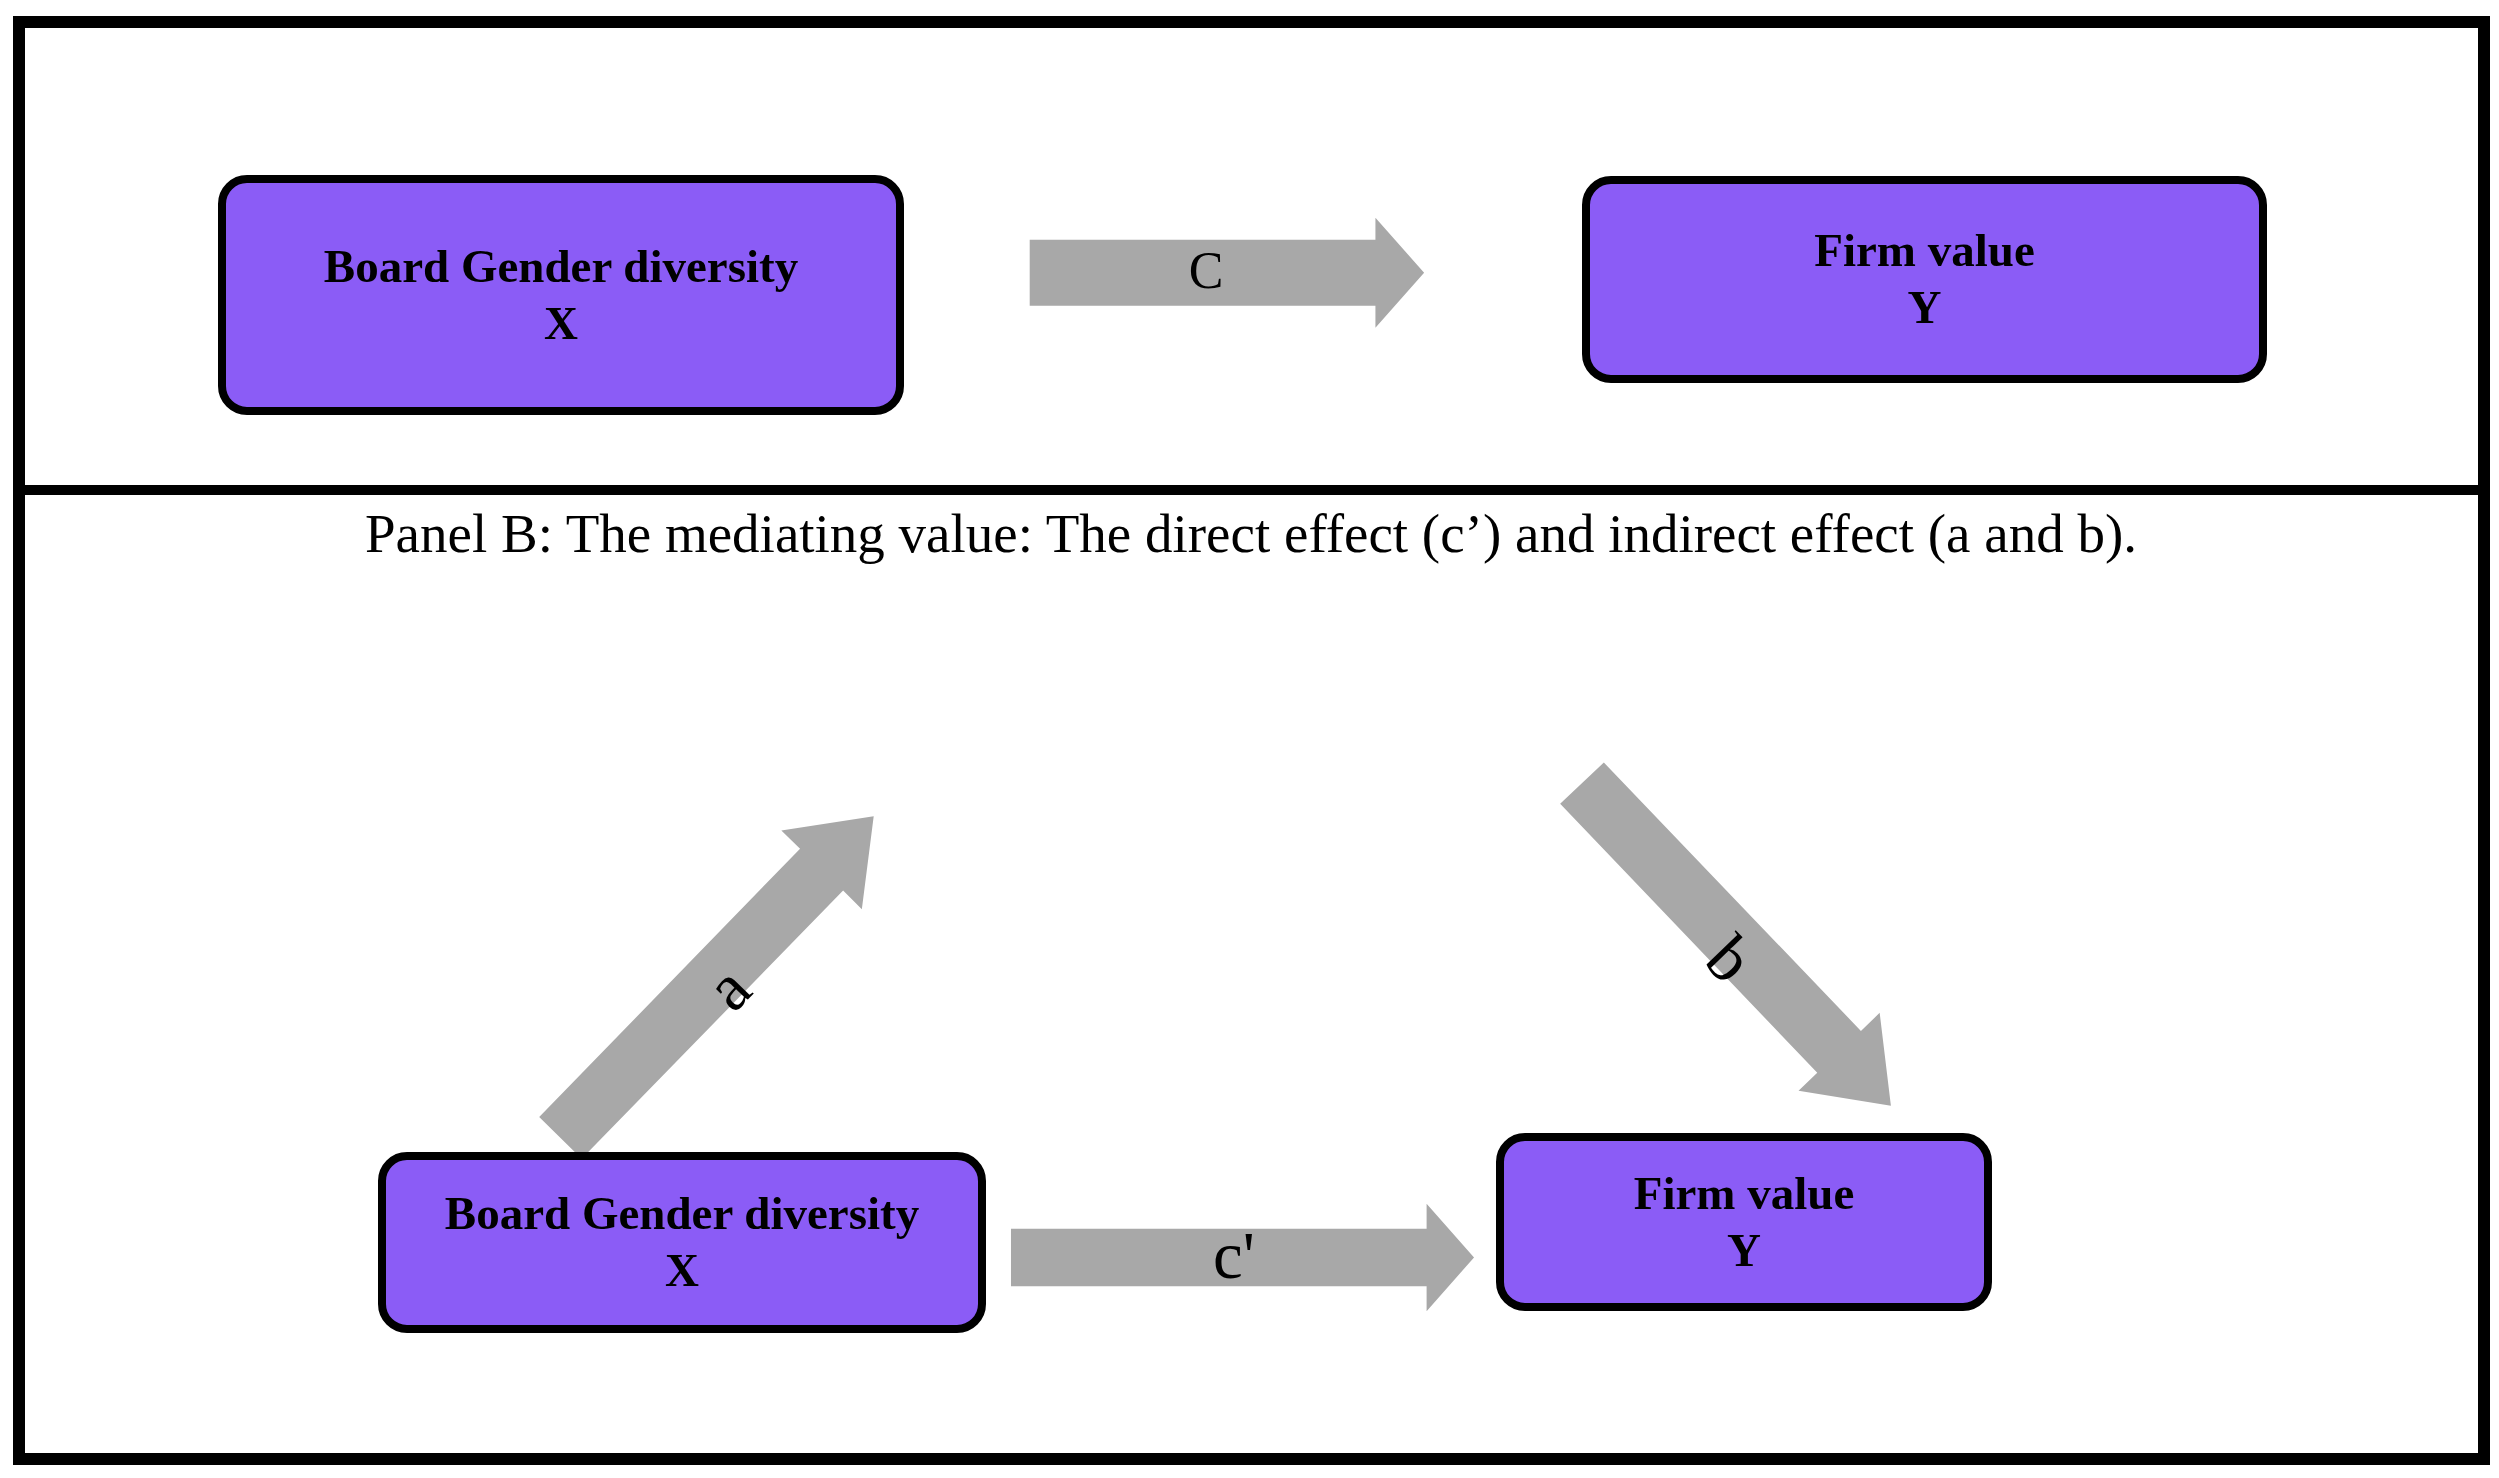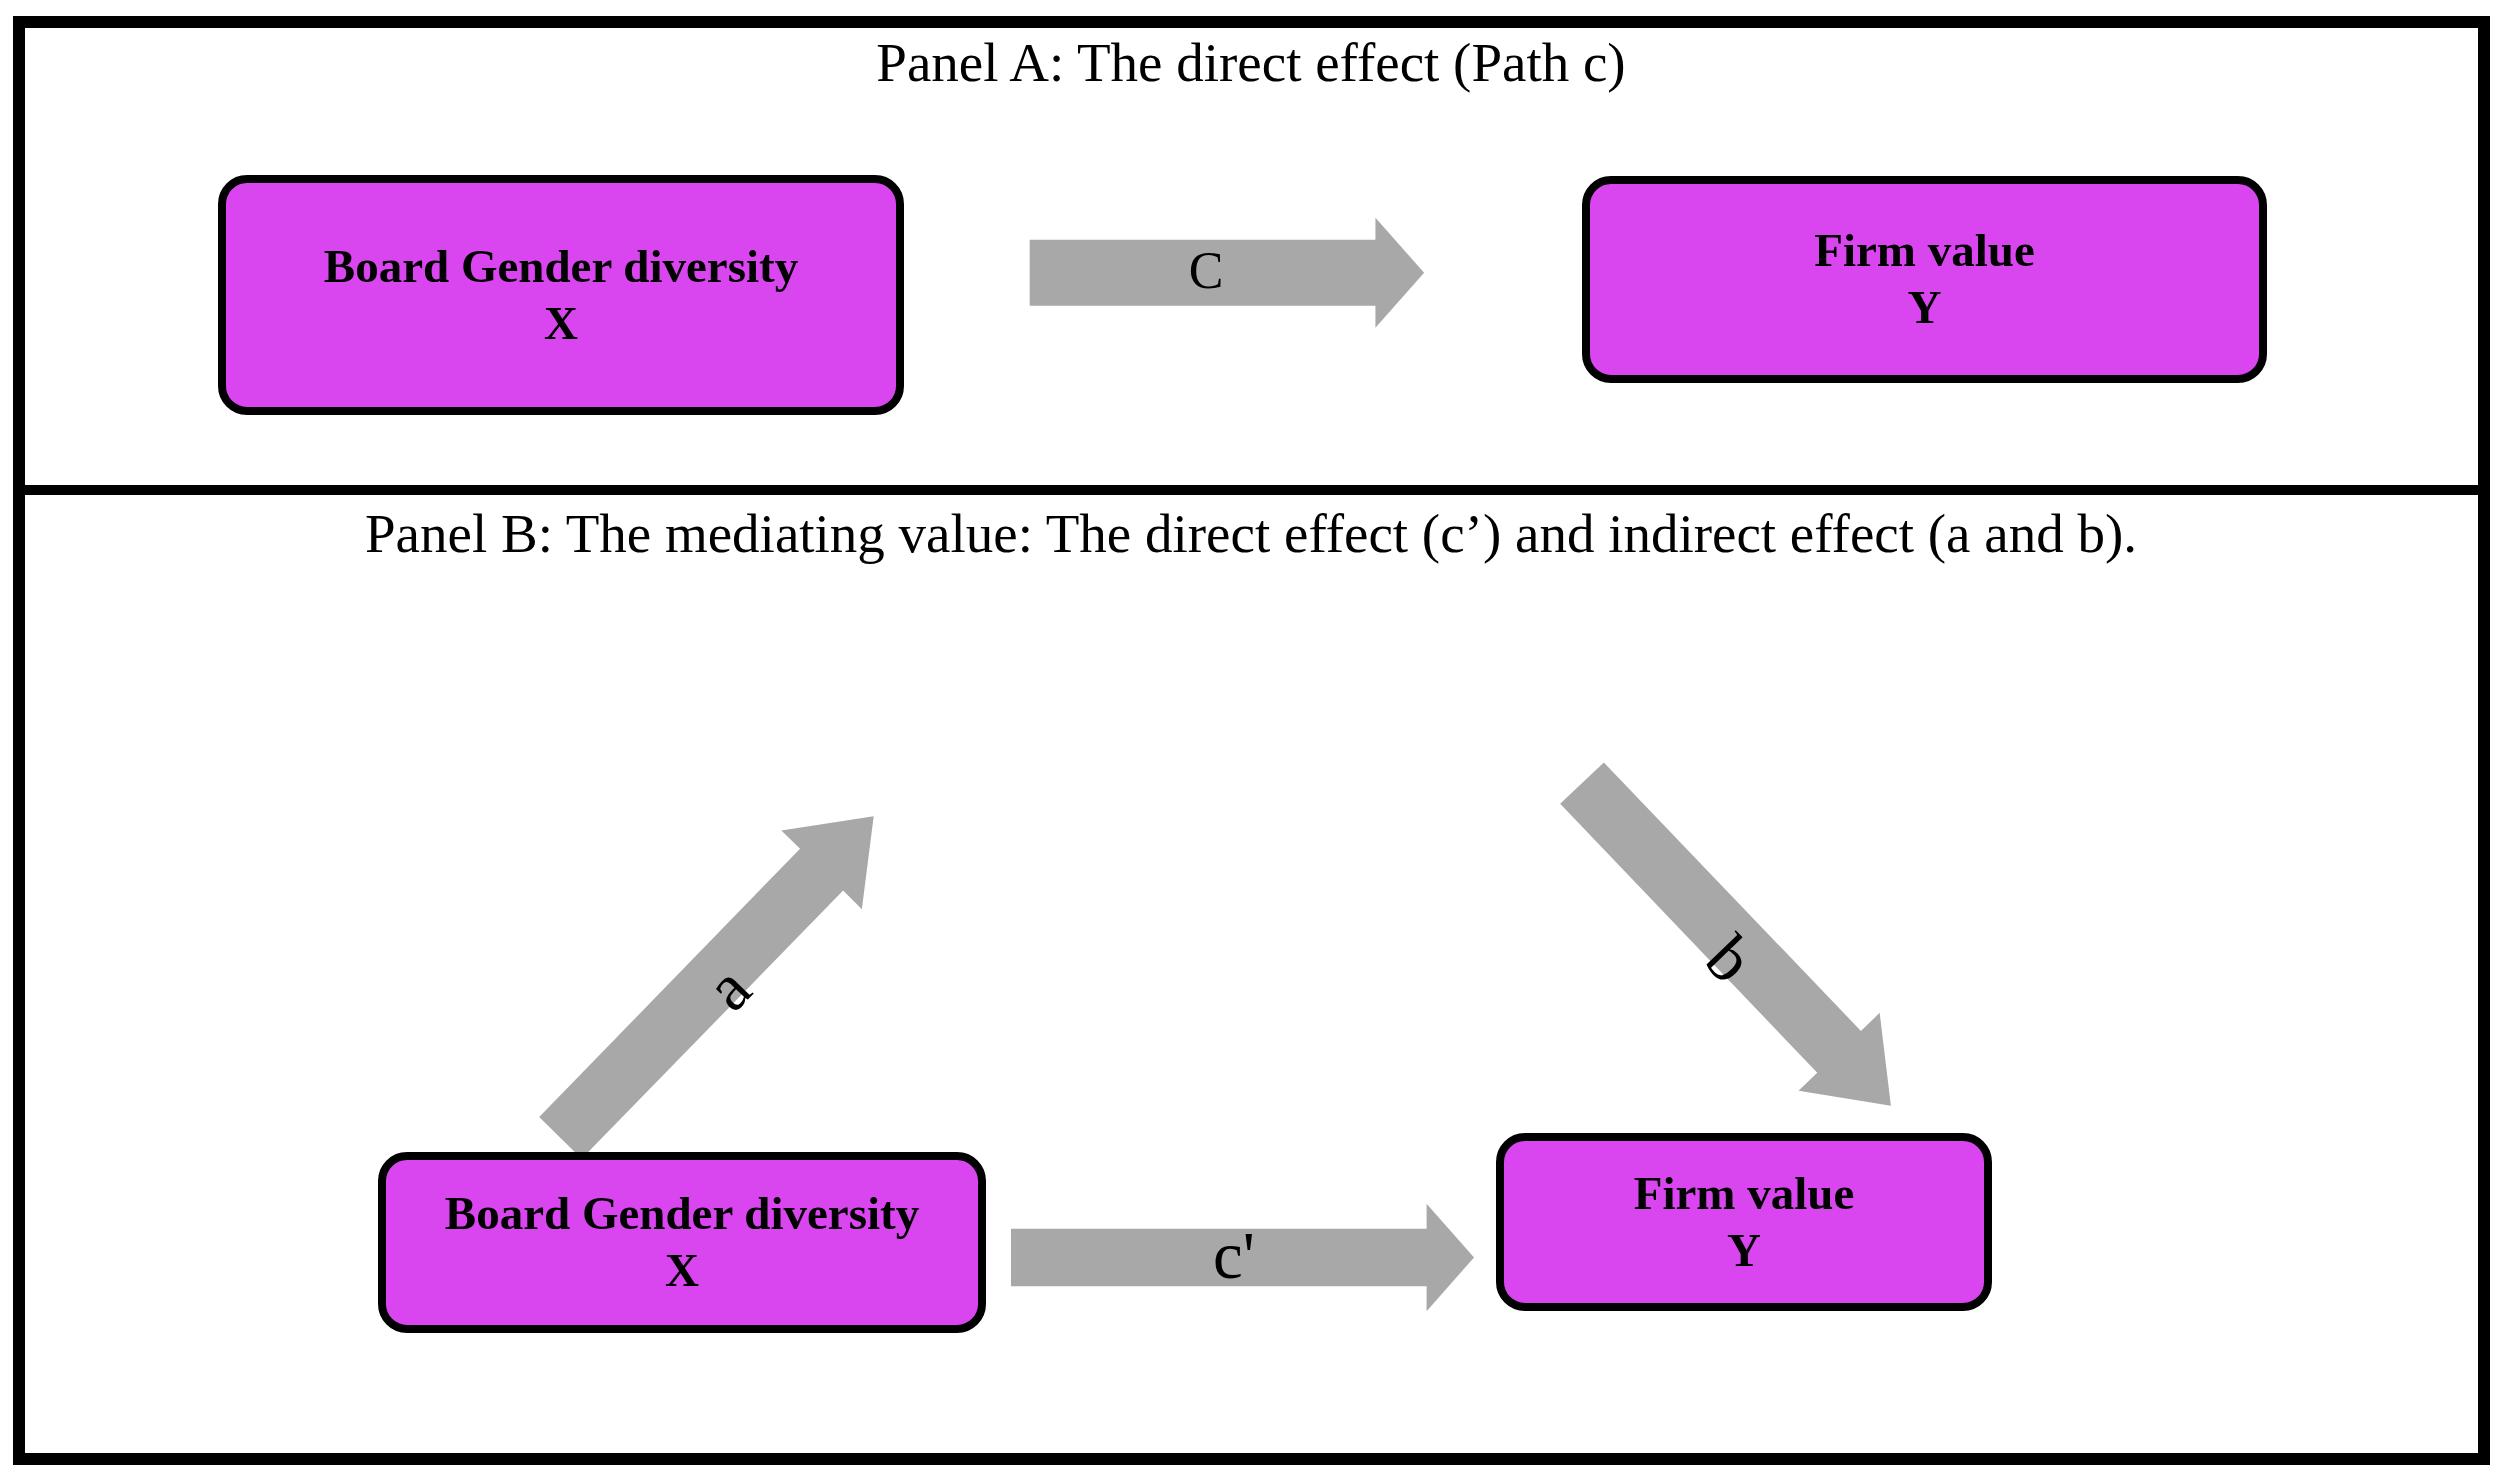--- a/index.html
+++ b/index.html
@@ -39,21 +39,21 @@
     z-index: 3;
     white-space: nowrap;
   }
   .title-a { top: 32px; }
   .title-b { top: 503px; }
   .dbox {
     position: absolute;
     box-sizing: border-box;
     border: 8px solid #000000;
     border-radius: 29px;
-    background: #d946ef;
+    background: #8b5cf6;
     display: flex;
     flex-direction: column;
     align-items: center;
     justify-content: center;
     text-align: center;
     z-index: 2;
   }
   .dbox .l1, .dbox .l2 {
     font-weight: bold;
     font-size: 47px;
@@ -93,21 +93,20 @@
   <div class="frame"></div>
   <div class="divider"></div>
 
   <svg class="arrows-svg" viewBox="0 0 4006 2370">
     <polygon fill="#a8a8a8" points="1650,384 2204,384 2204,349 2282,437 2204,525 2204,490 1650,490"></polygon>
     <polygon fill="#a8a8a8" points="932,1857 1351,1427 1381,1457 1400,1308 1252,1331 1282,1360 864,1790"></polygon>
     <polygon fill="#a8a8a8" points="2500,1288 2912,1719 2882,1748 3030,1772 3012,1623 2982,1652 2570,1222"></polygon>
     <polygon fill="#a8a8a8" points="1620,1969 2286,1969 2286,1929 2362,2015 2286,2101 2286,2061 1620,2061"></polygon>
   </svg>
 
-  <div class="panel-title title-a">Panel A: The direct effect (Path c)</div>
 
   <div class="dbox box-a-x gap-sm">
     <div class="l1">Board Gender diversity</div>
     <div class="l2">X</div>
   </div>
 
   <div class="dbox box-a-y gap-sm">
     <div class="l1">Firm value</div>
     <div class="l2">Y</div>
   </div>

